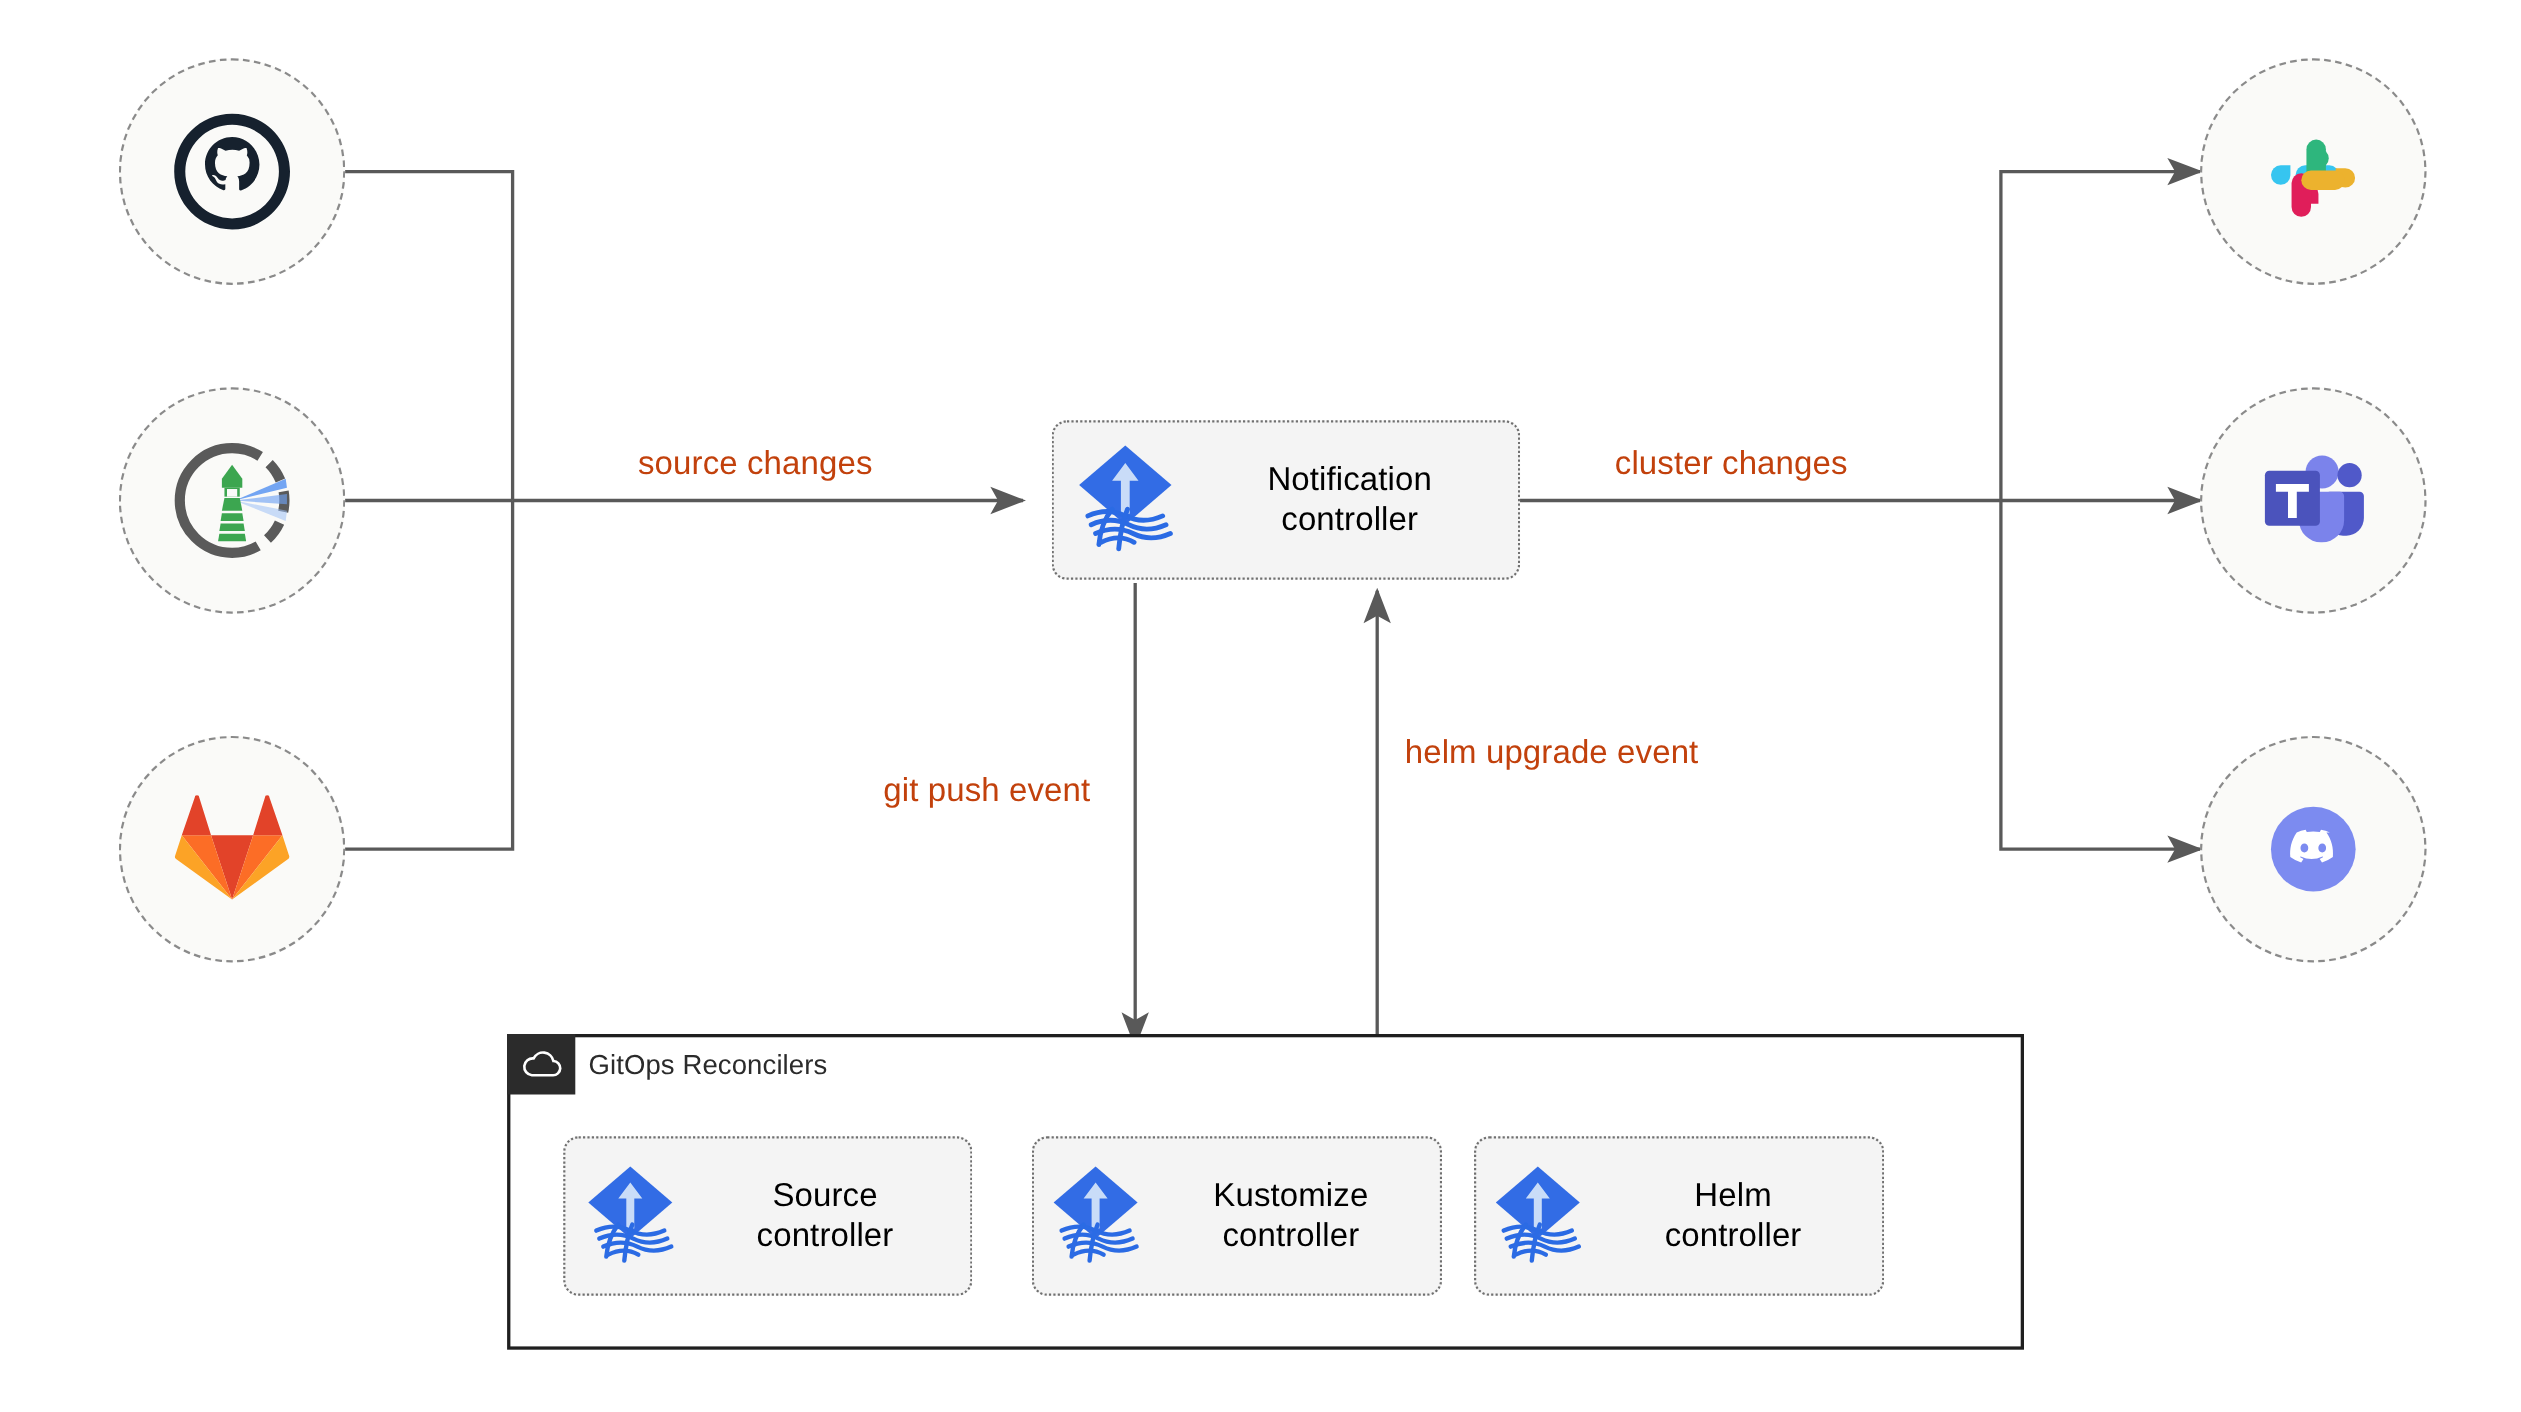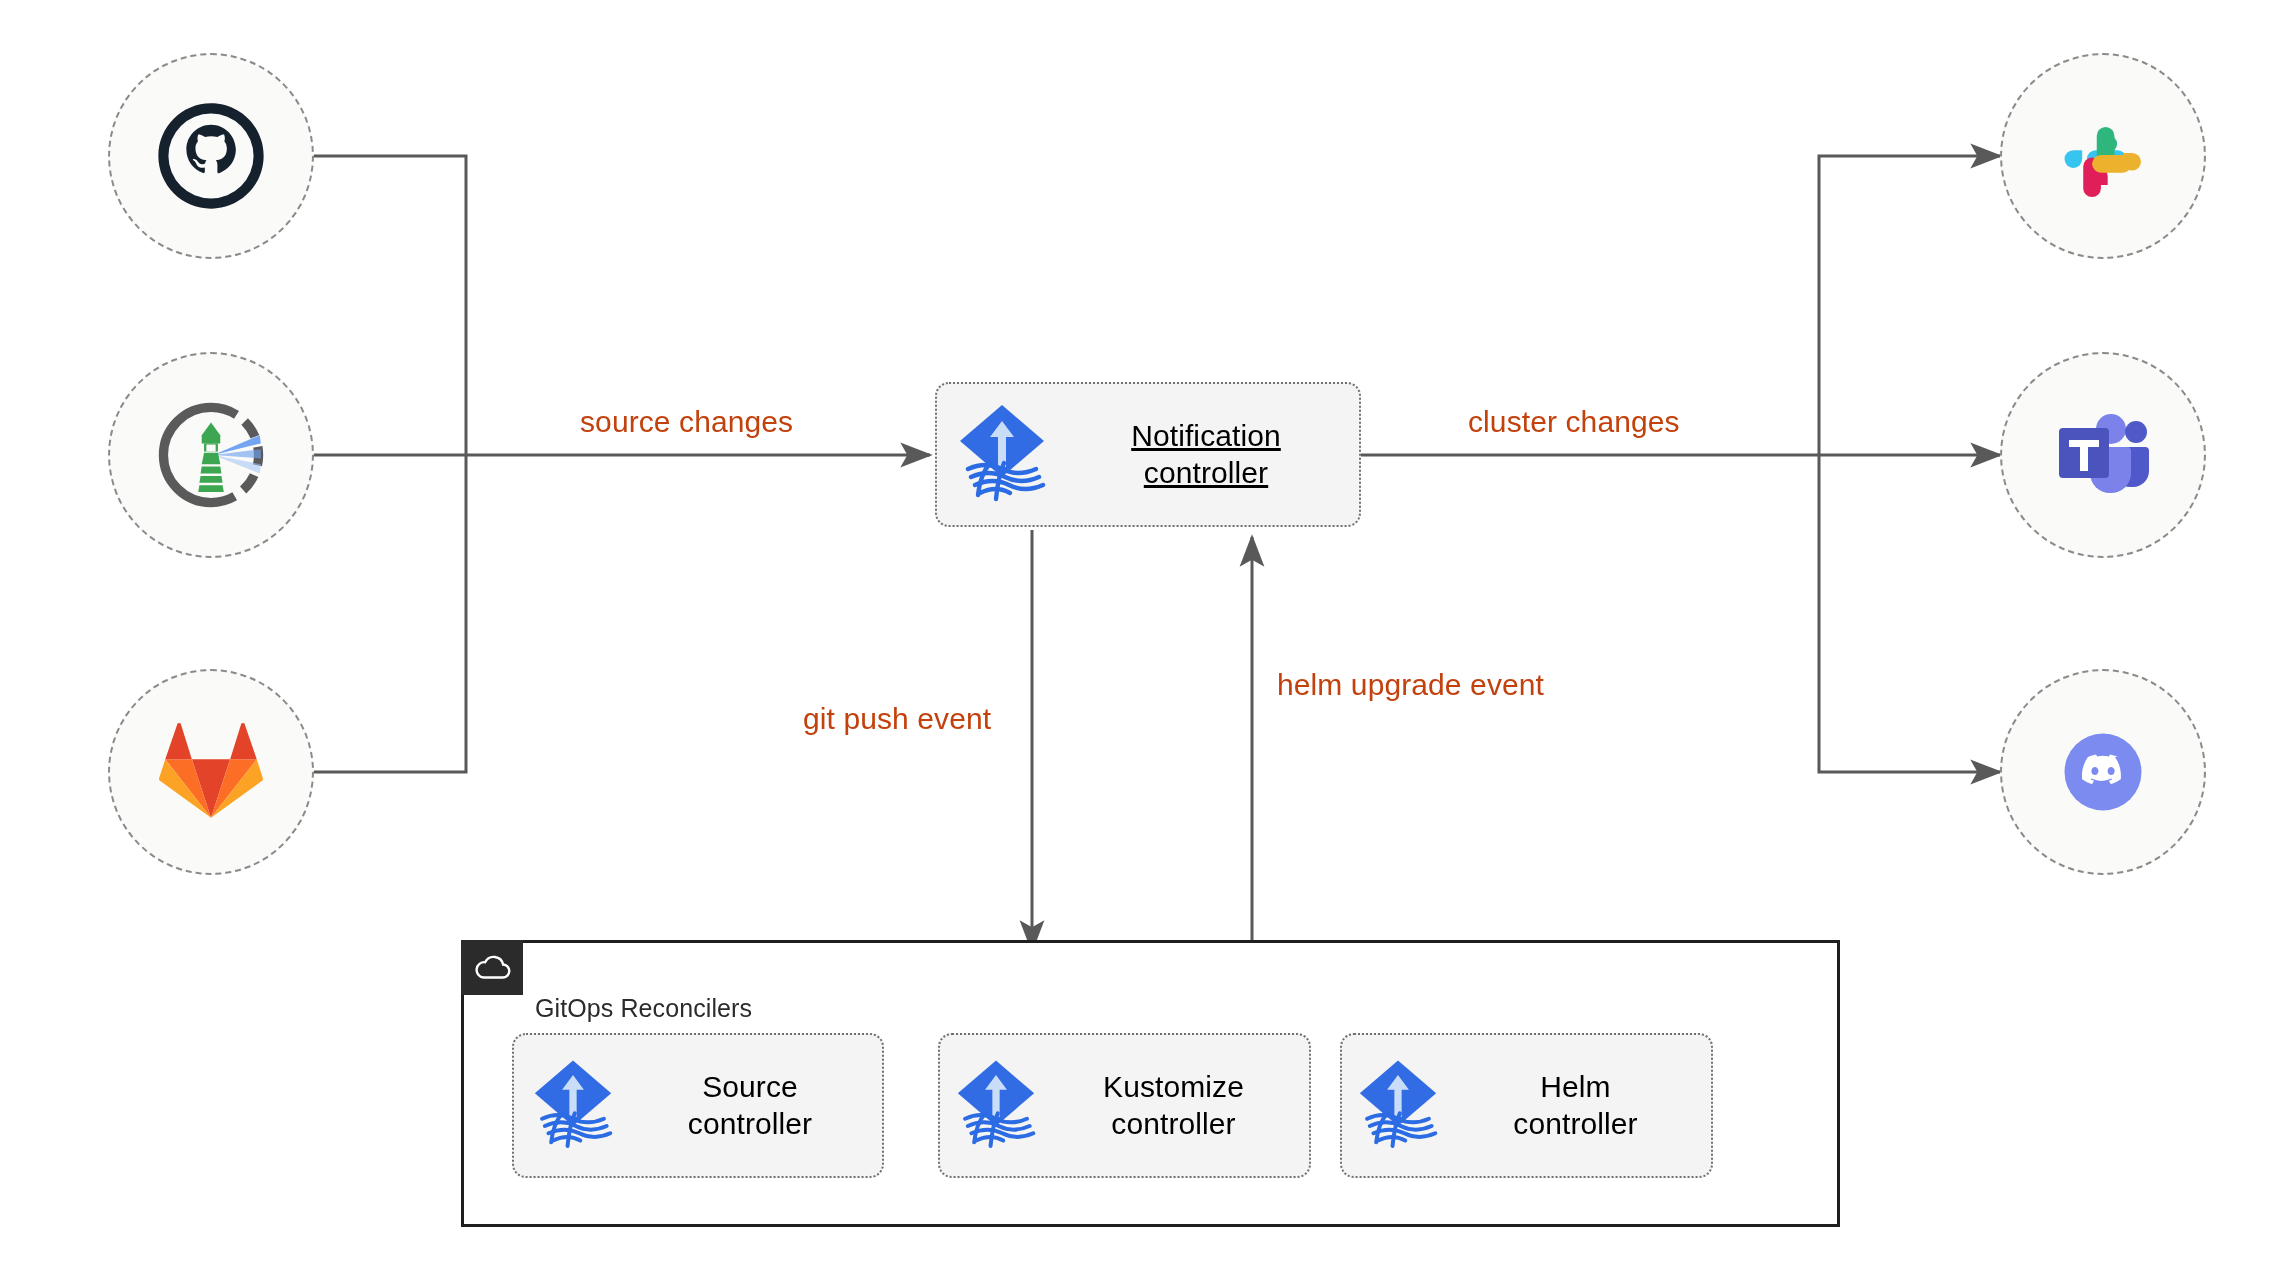--- a/index.html
+++ b/index.html
@@ -84,21 +84,21 @@
     width: 62px;
     height: 55px;
     background: #2b2b2b;
     display: flex;
     align-items: center;
     justify-content: center;
   }
   #gitops-title {
     position: absolute;
     left: 535px;
-    top: 994px;
+    top: 954px;
     font-size: 25px;
     color: #2b2b2b;
     letter-spacing: 0.1px;
     white-space: nowrap;
   }
 
   
   .edge-label {
     position: absolute;
     font-size: 30px;
@@ -180,21 +180,21 @@
       <path fill="#FC6D26" d="M50 90 L32 35 L7 35 Z"></path>
       <path fill="#FCA326" d="M7 35 L1.5 52 A3 3 0 003 56 L50 90 Z"></path>
       <path fill="#E24329" d="M7 35 L18 3 A2 2 0 0122 3 L32 35 Z"></path>
       <path fill="#FC6D26" d="M50 90 L68 35 L93 35 Z"></path>
       <path fill="#FCA326" d="M93 35 L98.5 52 A3 3 0 0197 56 L50 90 Z"></path>
       <path fill="#E24329" d="M93 35 L82 3 A2 2 0 0078 3 L68 35 Z"></path>
     </svg>
   </span>
 </div>
 
-<div class="proc-box" style="left:935px; top:382px; width:426px; height:145px;text-decoration:underline;">
+<div class="proc-box" style="left:956px; top:382px; width:426px; height:145px;">
   <span class="proc-icon" style="width:130px;">
     <svg width="88" height="104" viewBox="0 0 88 104">
       <path fill="#326CE5" d="M44 2 L86 38 L44 74 L2 38 Z"></path>
       <path fill="#C9DCF8" d="M44 18 L56 34 L48 34 L48 64 L40 64 L40 34 L32 34 Z"></path>
       <g stroke="#2B6BE4" stroke-width="4.4" fill="none" stroke-linecap="round">
         <path d="M10 66 Q 28 58, 44 66 T 78 66"></path>
         <path d="M13 74 Q 31 66, 47 74 T 81 74"></path>
         <path d="M17 82 Q 35 74, 51 82 T 85 82"></path>
         <path d="M22 90 Q 38 82, 52 90"></path>
       </g>

